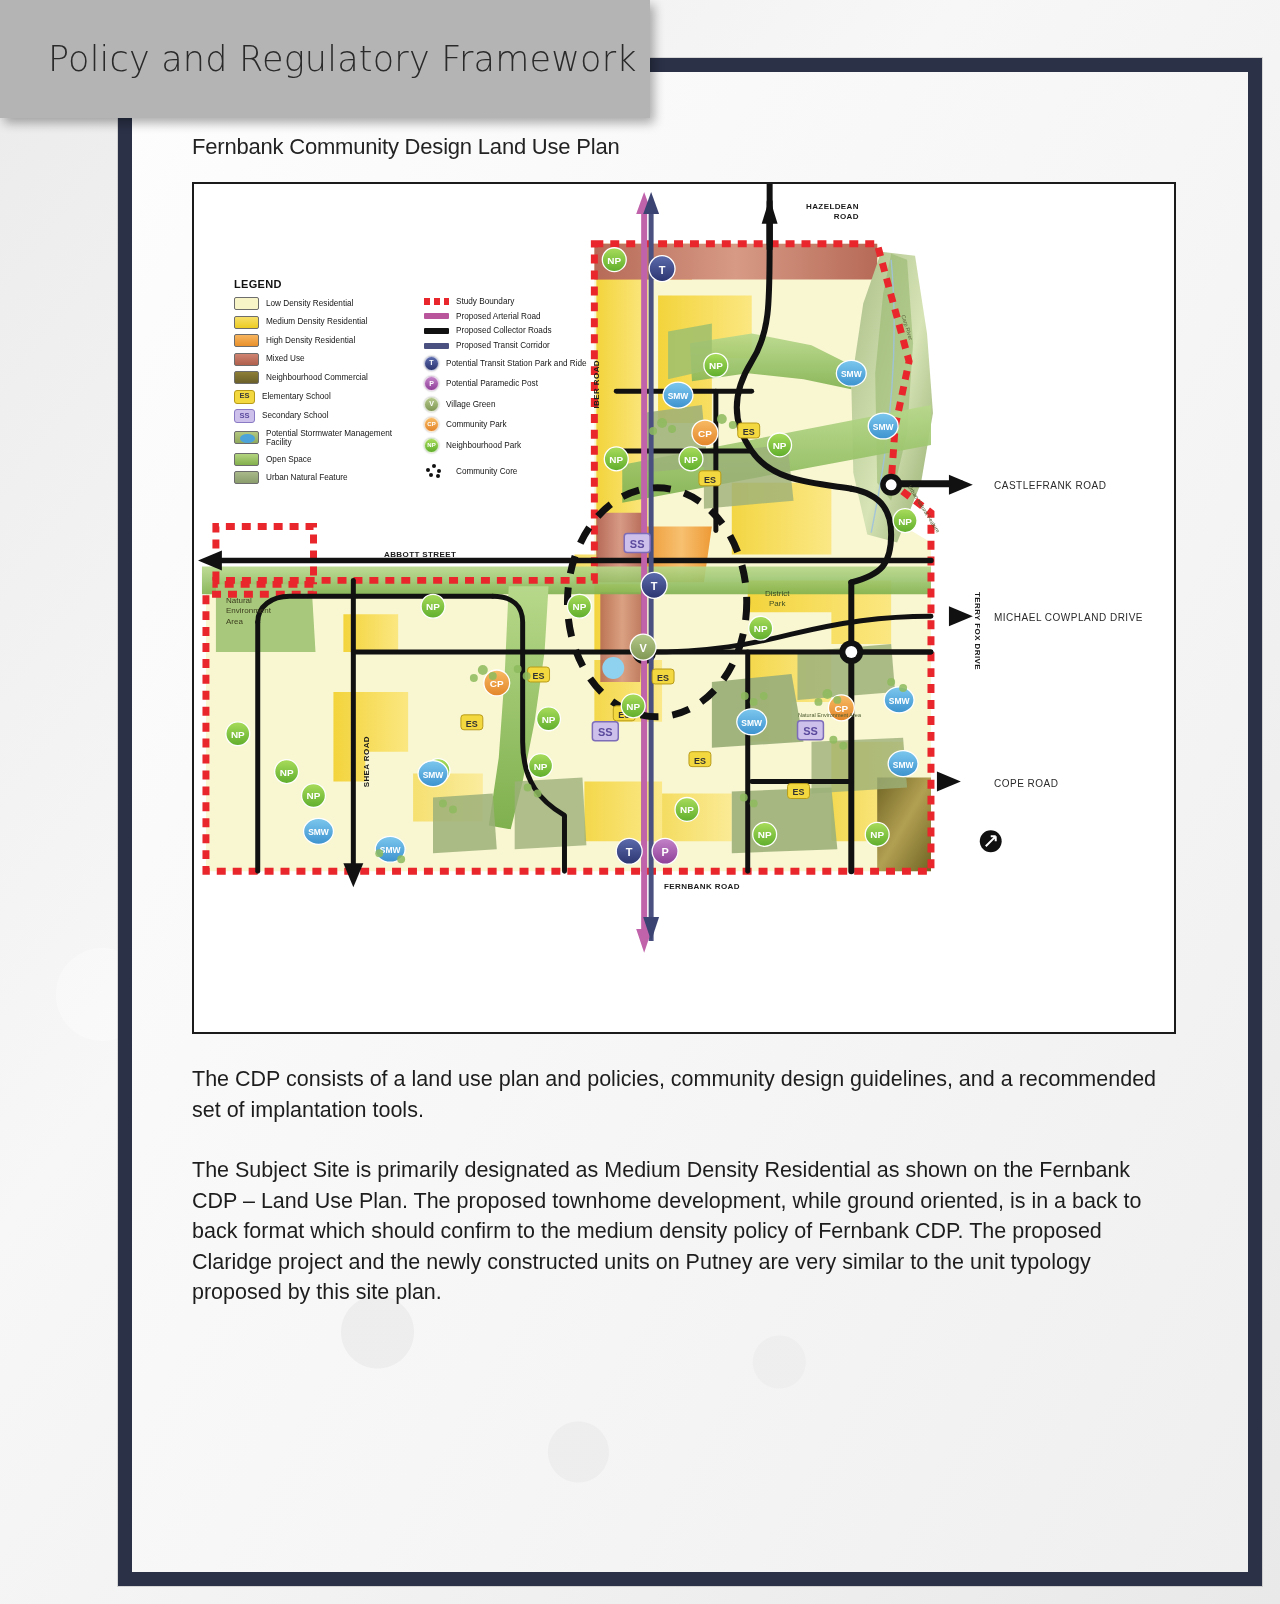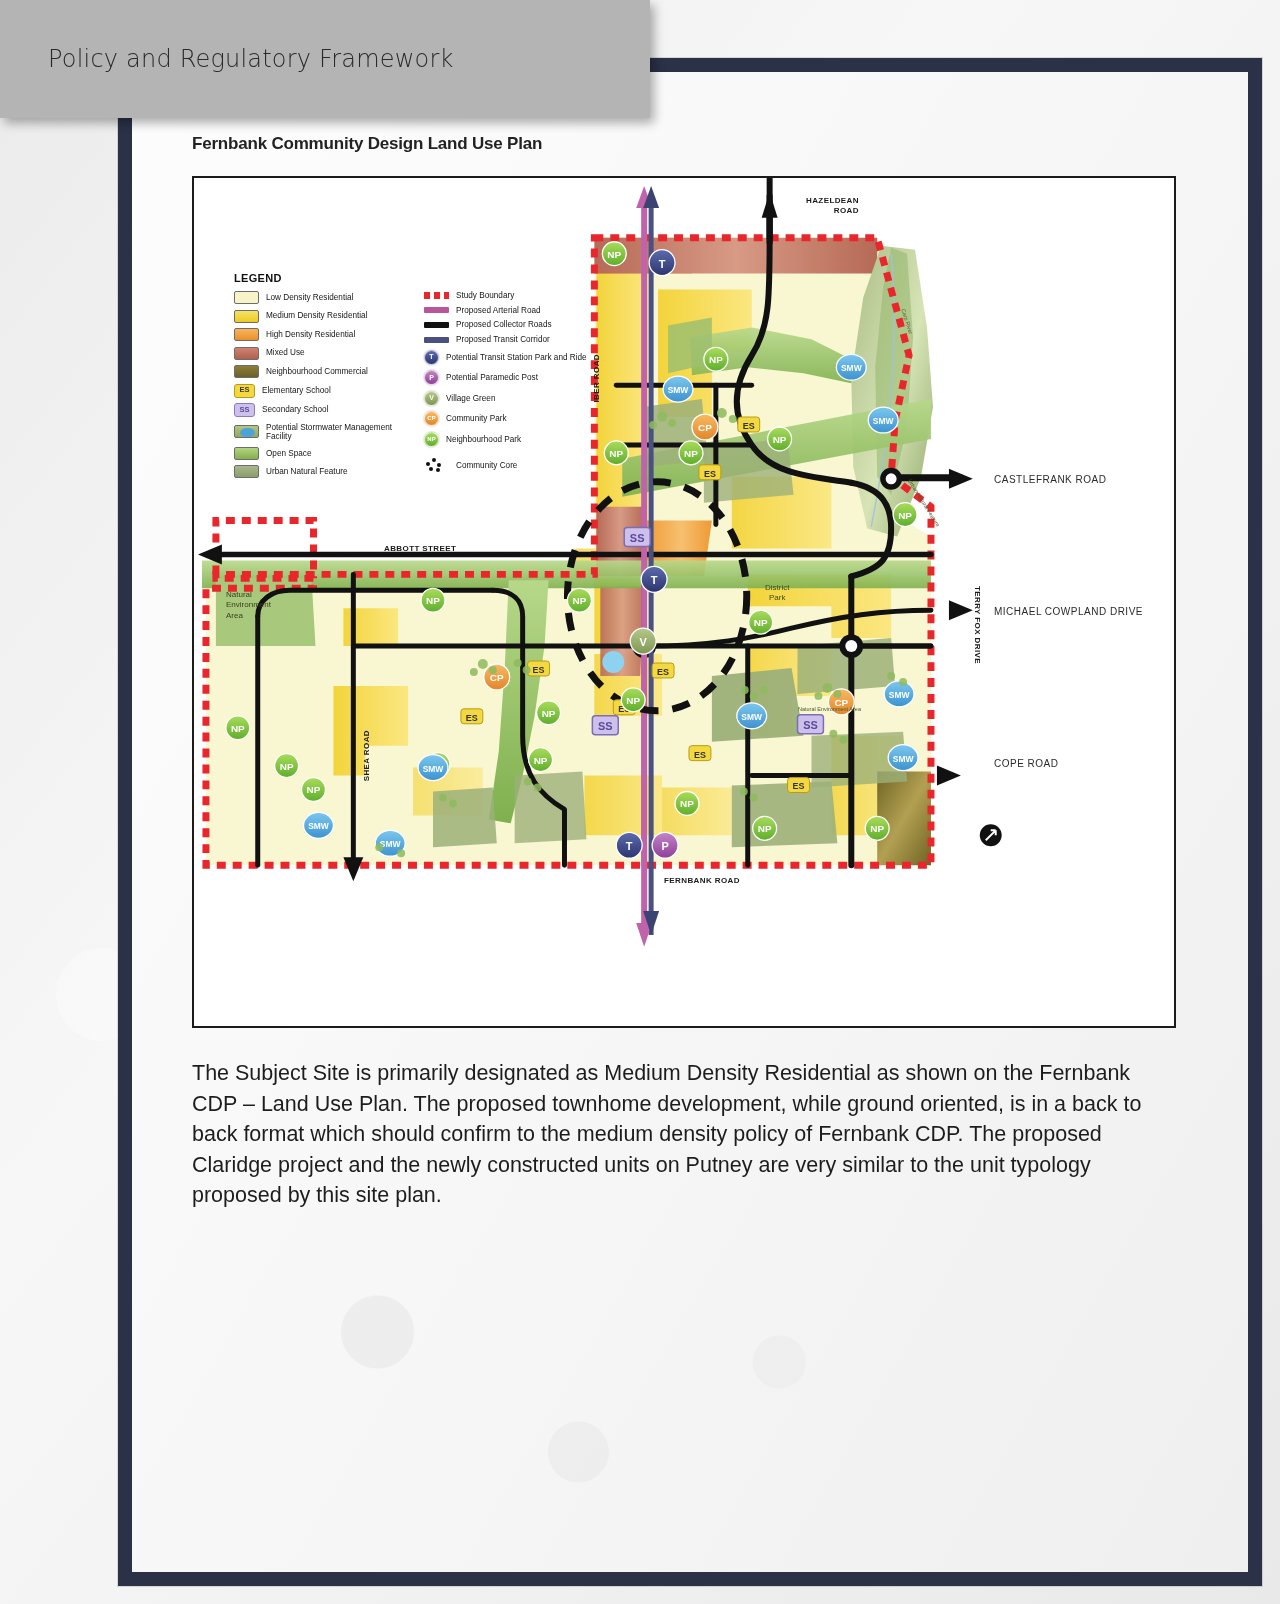--- a/index.html
+++ b/index.html
@@ -43,31 +43,31 @@
   
   #header-banner{
     position:absolute; left:0; top:0; width:650px; height:118px;
     background:#b4b4b4;
     z-index:5;
     box-shadow:4px 5px 10px rgba(0,0,0,.32);
     display:flex; align-items:center;
   }
   #header-title{
     margin-left:48px;
-    font-size:24px;
+    font-size:35px;
     font-weight:300;
     letter-spacing:.2px;
     color:#2a2a2a;
     font-family:"DejaVu Sans", sans-serif;
     white-space:nowrap;
   }
   
   #content{ position:absolute; left:60px; top:62px; width:1000px; }
   #map-heading{
-    font-size:17px; font-weight:bold; color:#232323;
+    font-size:22px; font-weight:normal; color:#232323;
     letter-spacing:-.2px; margin-bottom:22px;
   }
   
   #map-figure{
     position:relative; width:984px; height:852px;
     border:2px solid #1b1b1b; background:#ffffff; overflow:hidden;
   }
   .mtxt{ position:absolute; font-family:"Liberation Sans",sans-serif; color:#1a1a1a; }
   
   #legend{ position:absolute; left:40px; top:94px; width:360px; }
@@ -543,21 +543,21 @@
         <div class="mtxt rdlabel vert" style="left:398px; top:176px; transform:rotate(-90deg) translate(-100%,0);">IBER ROAD</div>
 
         <div class="mtxt rdlabel vert" style="left:168px; top:552px; transform:rotate(-90deg) translate(-100%,0);">SHEA ROAD</div>
 
         <div class="mtxt rdlabel vert" style="left:788px; top:408px; transform:rotate(90deg);">TERRY FOX DRIVE</div>
 
         <div class="mtxt rdlabel-thin" style="left:800px; top:296px;">CASTLEFRANK ROAD</div>
 
         <div class="mtxt rdlabel-thin" style="left:800px; top:428px;">MICHAEL COWPLAND DRIVE</div>
 
-        <div class="mtxt rdlabel-thin" style="left:800px; top:580px;">COPE ROAD</div>
+        <div class="mtxt rdlabel-thin" style="left:800px; top:594px;">COPE ROAD</div>
 
         <div class="mtxt" style="left:32px; top:412px; font-size:8px; color:#3d3d1f; line-height:1.3;">
           <span>Natural</span><br>
           <span>Environment</span><br>
           <span>Area</span>
         </div>
 
         <div class="mtxt" style="left:571px; top:374px; font-size:8px; color:#3b4b22; text-align:center; line-height:1.3;margin-top:31px;">
           <span>District</span><br><span>Park</span>
         </div>
@@ -664,20 +664,21 @@
                 </span>
                 <span class="swatch-lab">Community Core</span>
               </div>
             </div>
 
           </div>
         </div>
       </div>
 
       <div id="body-text">
+        <p>The CDP consists of a land use plan and policies, community design guidelines, and a recommended set of implantation tools.</p>
         <p>The Subject Site is primarily designated as Medium Density Residential as shown on the Fernbank CDP – Land Use Plan. The proposed townhome development, while ground oriented, is in a back to back format which should confirm to the medium density policy of Fernbank CDP. The proposed Claridge project and the newly constructed units on Putney are very similar to the unit typology proposed by this site plan.</p>
       </div>
 
     </div>
   </div>
 </div>
 
 <div id="header-banner">
   <div id="header-title">Policy and Regulatory Framework</div>
 </div>

